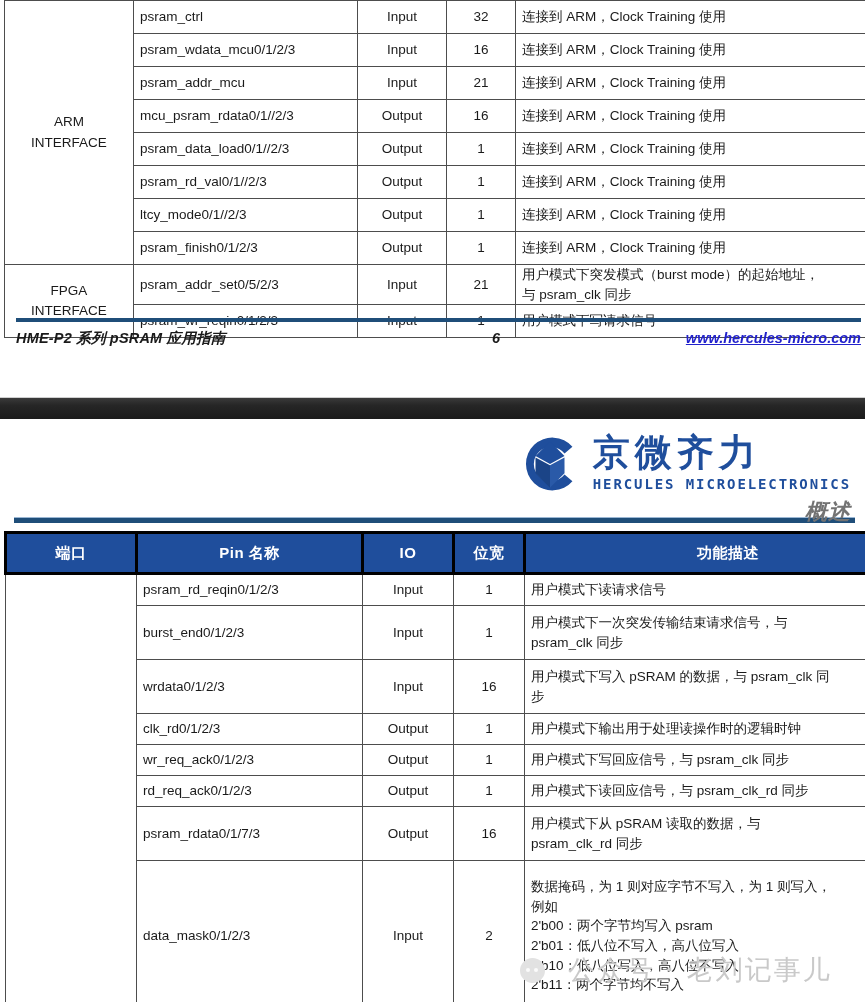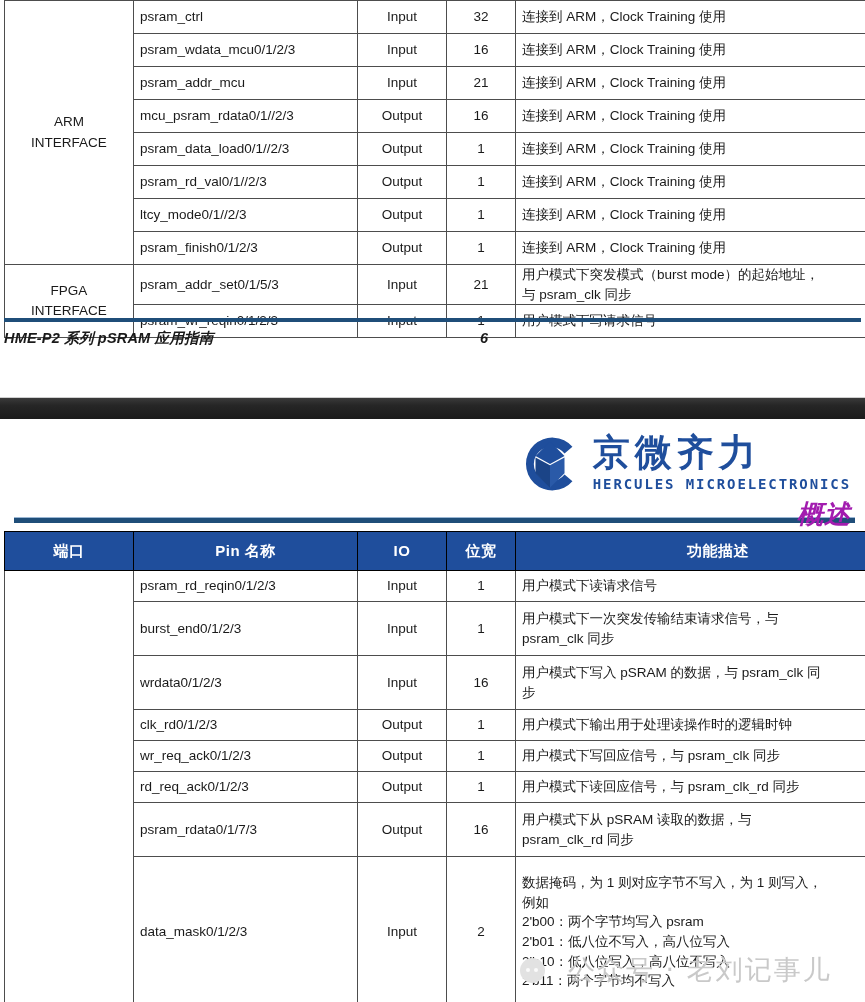--- a/index.html
+++ b/index.html
@@ -53,21 +53,21 @@
     box-sizing: border-box;
     overflow: hidden;
   }
   #page-one table.spec { margin-top: 0; }
   #page-one td { height: 32px; margin-top: 20px; }
   td.two-line { height: 56px; }
 
   
   .doc-footer {
     position: absolute;
-    left: 4px;
+    left: 16px;
     right: 4px;
     top: 318px;
   }
   .footer-rule {
     height: 4px;
     background: #1f4e79;
     margin-bottom: 7px;
   }
   .footer-row {
     display: flex;
@@ -124,42 +124,42 @@
   }
   .brand-en {
     font-size: 14px;
     font-weight: bold;
     color: #1f4e9c;
     letter-spacing: 1.9px;
     margin-top: 5px;
     font-family: "DejaVu Sans Mono", "Liberation Mono", monospace;
   }
   .section-title {
-    font-size: 26px;
+    font-size: 22px;
     font-weight: bold;
     font-style: italic;
-    color: #a21caf;
+    color: #737373;
     padding-bottom: 4px;
     letter-spacing: 1px;
   }
   .head-rule {
     height: 5px;
     background: #1f4e79;
     margin: 8px 10px 8px 14px;
     border-top: 1px solid #9bb7d4;
   }
 
   table.spec thead th {
     background: #1f4e9c;
     color: #ffffff;
     font-weight: bold;
     font-size: 15px;
     text-align: center;
     height: 38px;
-    border: 1px solid #000000;
+    border: 3px solid #000000;
     letter-spacing: .5px;
   }
   th.c-port  { width: 116px; }
   th.c-pin   { width: 211px; }
   th.c-io    { width: 76px;  }
   th.c-width { width: 56px;  }
   th.c-desc  { width: 392px; }
 
   #page-two td { height: 30px; margin-left: 44px; }
   #page-two td.two-line { height: 53px; }
@@ -260,21 +260,21 @@
         <td class="c-io">Output</td>
         <td class="c-width">1</td>
         <td class="c-desc">连接到 ARM，Clock Training 使用</td>
       </tr>
 
       <tr>
         <td class="c-port" rowspan="2">
           <span class="port-label">FPGA</span>
           <span class="port-label">INTERFACE</span>
         </td>
-        <td class="c-pin two-line">psram_addr_set0/1/5/3</td>
+        <td class="c-pin two-line">psram_addr_set0/5/2/3</td>
         <td class="c-io two-line">Input</td>
         <td class="c-width two-line">21</td>
         <td class="c-desc two-line">
           <span class="dline">用户模式下突发模式（burst mode）的起始地址，</span>
           <span class="dline">与 psram_clk 同步</span>
         </td>
       </tr>
 
       <tr>
         <td class="c-pin">psram_wr_reqin0/1/2/3</td>
@@ -284,20 +284,21 @@
       </tr>
 
     </tbody>
   </table>
 
   <div class="doc-footer">
     <div class="footer-rule"></div>
     <div class="footer-row">
       <span class="footer-title">HME-P2 系列 pSRAM 应用指南</span>
       <span class="footer-page">6</span>
+      <span class="footer-link">www.hercules-micro.com</span>
     </div>
   </div>
 
 </div>
 
 <div id="page-separator"></div>
 
 <div id="page-two">
 
   <div class="p2-head">

